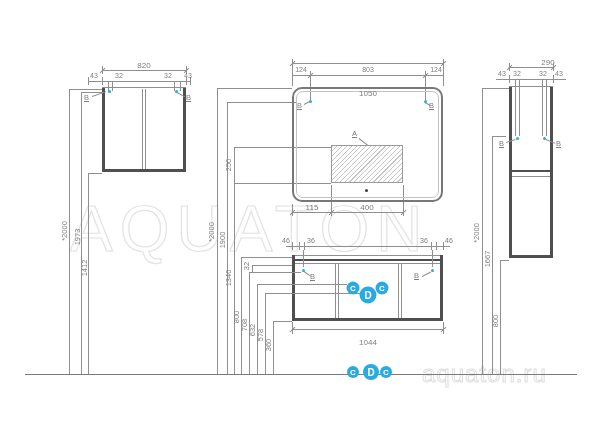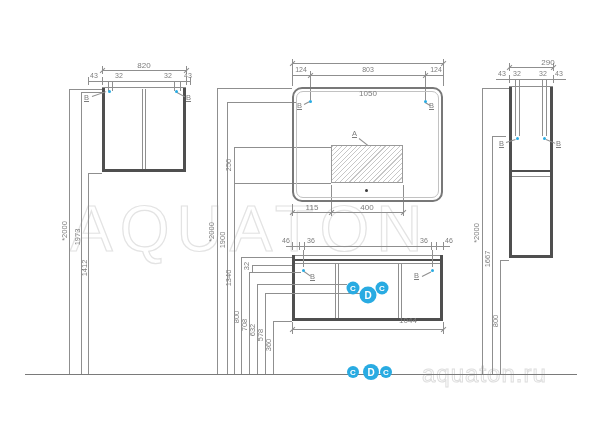--- a/index.html
+++ b/index.html
@@ -176,21 +176,21 @@
 
   <div class="cir" style="left:353px;top:288px;width:13px;height:13px;font-size:8px;">C</div>
   <div class="cir" style="left:368px;top:295px;width:17px;height:17px;font-size:10px;">D</div>
   <div class="cir" style="left:382px;top:288px;width:13px;height:13px;font-size:8px;">C</div>
 
   <div class="v" style="left:292px;top:322px;height:12px;"></div>
   <div class="v" style="left:443px;top:322px;height:12px;"></div>
   <div class="h" style="left:292px;top:329px;width:151px;"></div>
   <div class="tk" style="left:289px;top:329px;"></div>
   <div class="tk" style="left:440px;top:329px;"></div>
-  <span class="t" style="left:368px;top:316px;margin-left:40px;">1044</span>
+  <span class="t" style="left:368px;top:338px;">1044</span>
 
   <div class="cir" style="left:353px;top:372px;width:12px;height:12px;font-size:8px;">C</div>
   <div class="cir" style="left:371px;top:372px;width:16px;height:16px;font-size:10px;">D</div>
   <div class="cir" style="left:386px;top:372px;width:12px;height:12px;font-size:8px;">C</div>
 
   <div class="v" style="left:241px;top:257px;height:117px;"></div>
   <div class="h" style="left:241px;top:257px;width:51px;"></div>
   <span class="r" style="left:236px;top:317px;">800</span>
   <div class="v" style="left:249px;top:272px;height:102px;"></div>
   <div class="h" style="left:249px;top:272px;width:52px;"></div>

